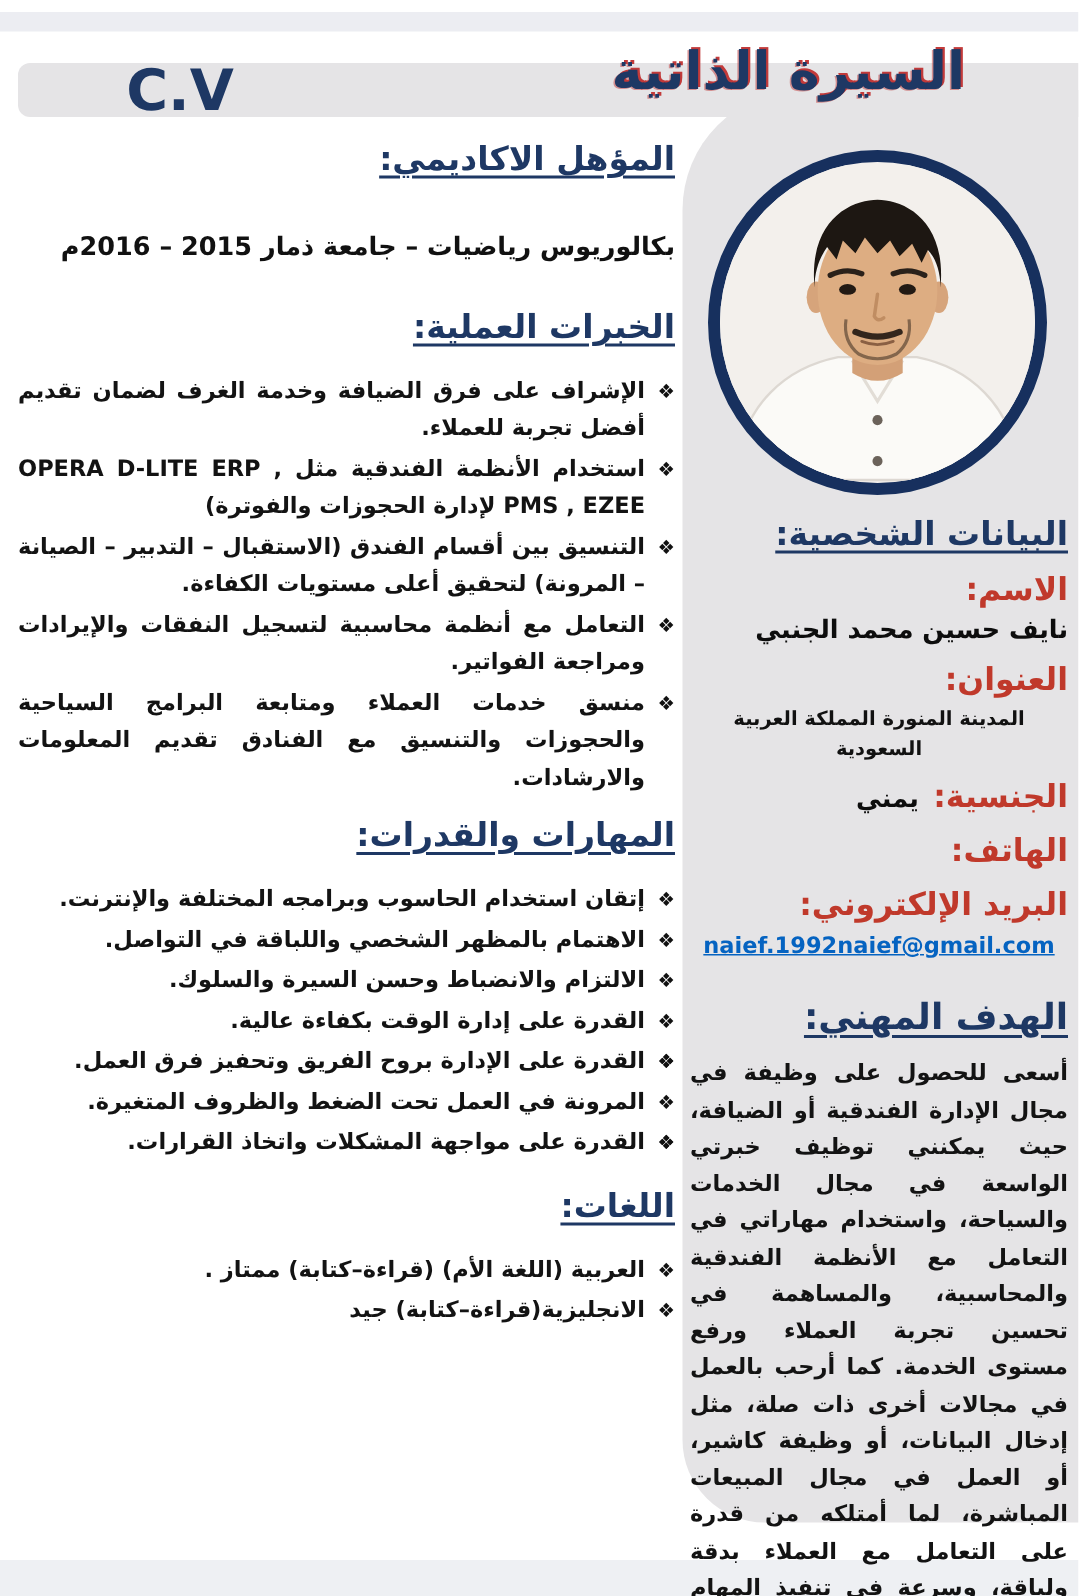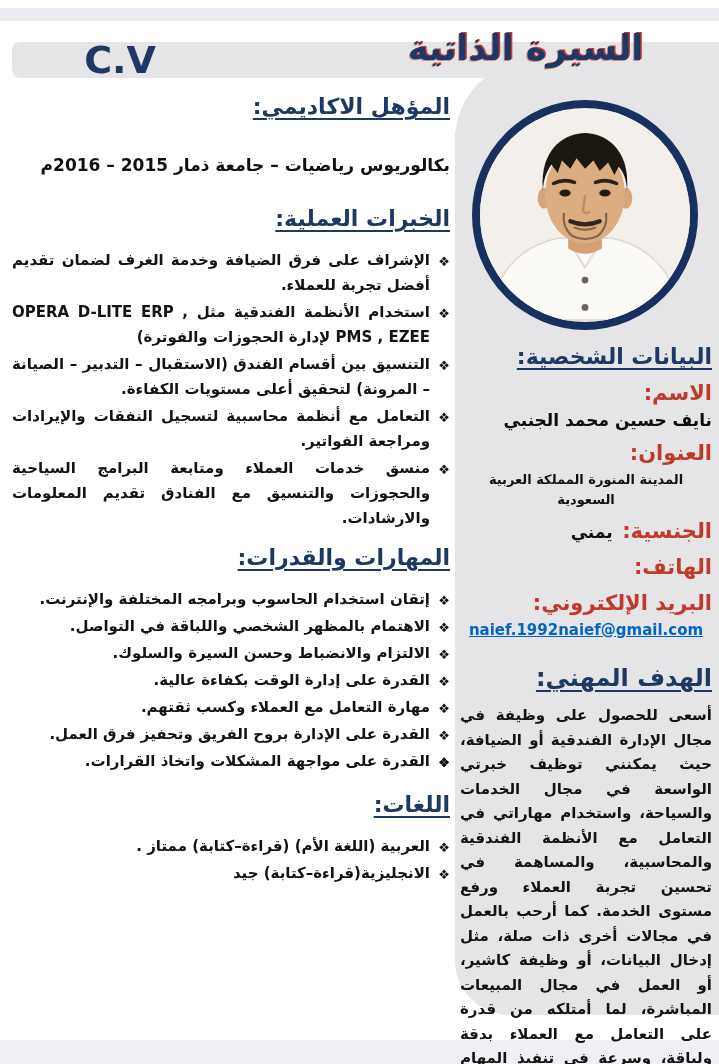--- a/index.html
+++ b/index.html
@@ -120,25 +120,25 @@
   <ul class="blist plain">
 
       <li><span class="bullet">❖</span><span class="li-text">إتقان استخدام الحاسوب وبرامجه المختلفة والإنترنت.</span></li>
 
       <li><span class="bullet">❖</span><span class="li-text">الاهتمام بالمظهر الشخصي واللباقة في التواصل.</span></li>
 
       <li><span class="bullet">❖</span><span class="li-text">الالتزام والانضباط وحسن السيرة والسلوك.</span></li>
 
       <li><span class="bullet">❖</span><span class="li-text">القدرة على إدارة الوقت بكفاءة عالية.</span></li>
 
-      <li><span class="bullet">❖</span><span class="li-text">مهارة التعامل مع العملاء وكسب ثقتهم.</span></li>
+      <li><span class="bullet">❖</span></li>
 
       <li><span class="bullet">❖</span><span class="li-text">القدرة على الإدارة بروح الفريق وتحفيز فرق العمل.</span></li>
 
-      <li><span class="bullet">❖</span></li>
+      <li><span class="bullet">❖</span><span class="li-text">المرونة في العمل تحت الضغط والظروف المتغيرة.</span></li>
 
       <li><span class="bullet">❖</span></li>
 
       <li><span class="bullet">❖</span><span class="li-text">القدرة على مواجهة المشكلات واتخاذ القرارات.</span></li>
     </ul>
 
   <div class="sec-h h-lang">اللغات:</div>
   <ul class="blist plain">
 
       <li><span class="bullet">❖</span><span class="li-text">العربية (اللغة الأم) (قراءة–كتابة) ممتاز .</span></li>

